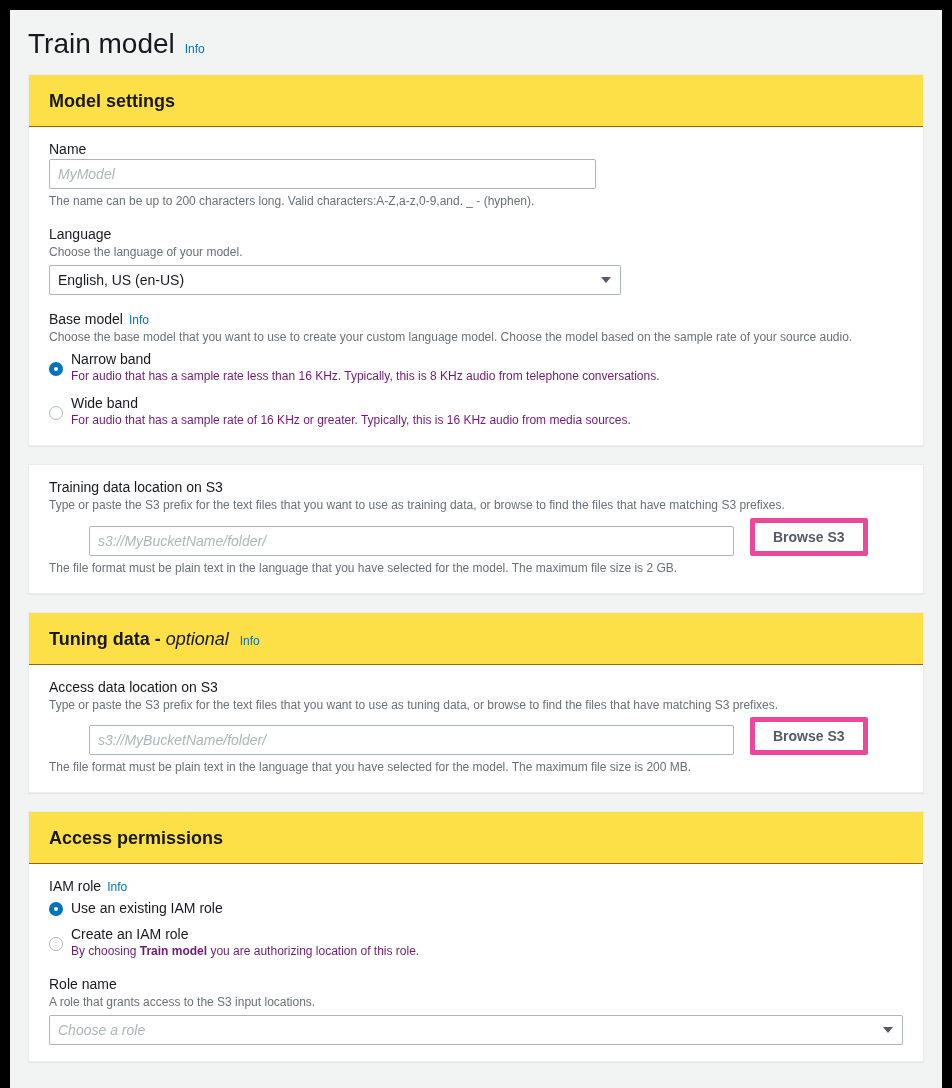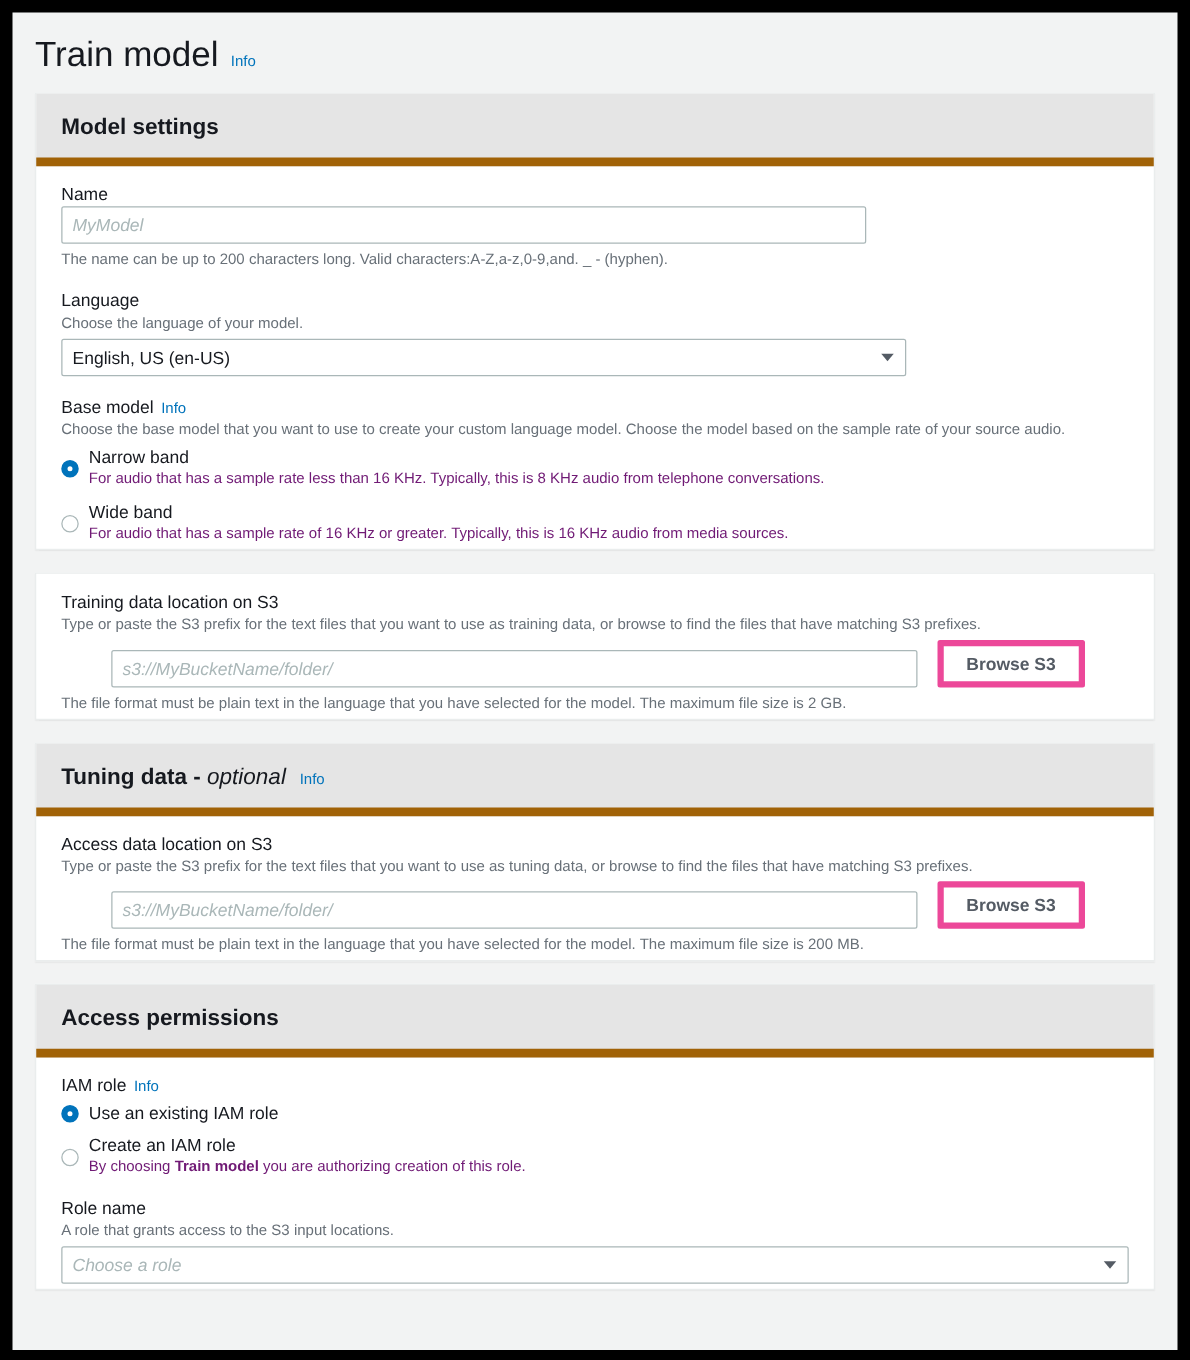--- a/index.html
+++ b/index.html
@@ -33,35 +33,35 @@
     cursor: pointer;
   }
   .panel {
     background: #fff;
     border: 1px solid #eaeded;
     margin: 0 18px 18px 18px;
     box-shadow: 0 1px 1px rgba(0,0,0,0.05);
   }
   .panel-header {
     padding: 16px 20px 14px 20px;
-    border-bottom: 7px solid #a16207;
-    background: #e5e5e5;
+    border-bottom: 1px solid #a16207;
+    background: #fde047;
   }
   .panel-title {
     font-size: 18px;
     font-weight: 700;
     color: #16191f;
     display: inline;
   }
   .panel-title .optional {
     font-style: italic;
     font-weight: 400;
   }
   .panel-body {
-    padding: 14px 20px 4px 20px;
+    padding: 14px 20px 16px 20px;
   }
   .field {
     margin-bottom: 16px;
   }
   .field:last-child { margin-bottom: 0; }
   .field-label {
     font-size: 14px;
     color: #16191f;
     display: block;
     margin-bottom: 2px;
@@ -72,36 +72,36 @@
     margin-bottom: 4px;
     line-height: 1.4;
   }
   .field-hint {
     font-size: 12px;
     color: #687078;
     margin-top: 4px;
     line-height: 1.4;
   }
   .input-text {
-    width: 644px;
+    width: 547px;
     max-width: 100%;
     padding: 6px 8px;
     border: 1px solid #aab7b8;
     border-radius: 2px;
     font-size: 14px;
     font-family: inherit;
     color: #16191f;
   }
   .input-text::placeholder {
     color: #aab7b8;
     font-style: italic;
   }
   .select-wrap {
     position: relative;
-    width: 676px;
+    width: 572px;
     max-width: 100%;
   }
   .select-wrap.full { width: 100%; }
   .select {
     width: 100%;
     padding: 6px 30px 6px 8px;
     border: 1px solid #aab7b8;
     border-radius: 2px;
     font-size: 14px;
     font-family: inherit;
@@ -284,21 +284,21 @@
             <div class="radio-circle checked"></div>
             <div class="radio-content">
               <div class="radio-label">Use an existing IAM role</div>
             </div>
           </div>
           <div class="radio-item">
             <div class="radio-circle"></div>
             <div class="radio-content">
               <div class="radio-label">Create an IAM role</div>
               <div class="radio-desc">
-                <span>By choosing </span><b>Train model</b><span> you are authorizing creation of this role.</span>
+                <span>By choosing </span><b>Train model</b><span> you are authorizing location of this role.</span>
               </div>
             </div>
           </div>
         </div>
       </div>
 
       <div class="field">
         <label class="field-label">Role name</label>
         <div class="field-description">A role that grants access to the S3 input locations.</div>
         <div class="select-wrap full">

